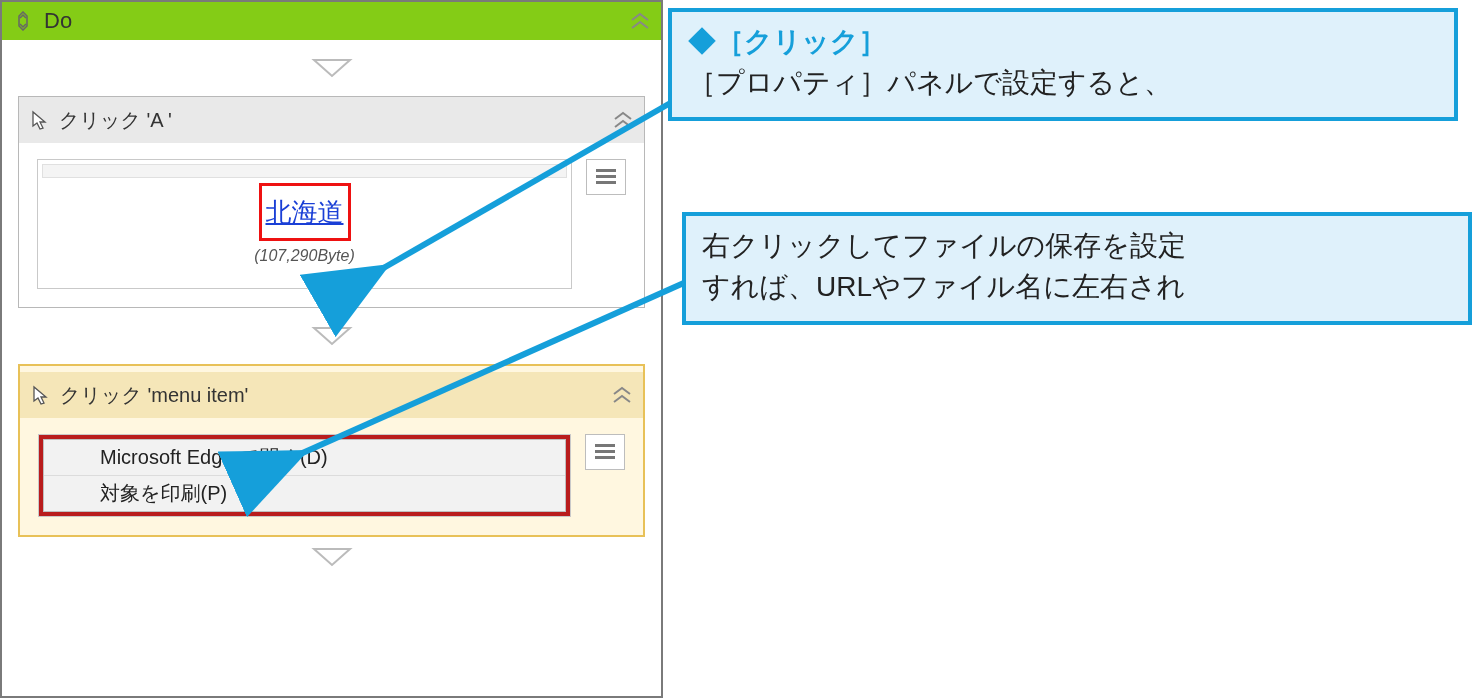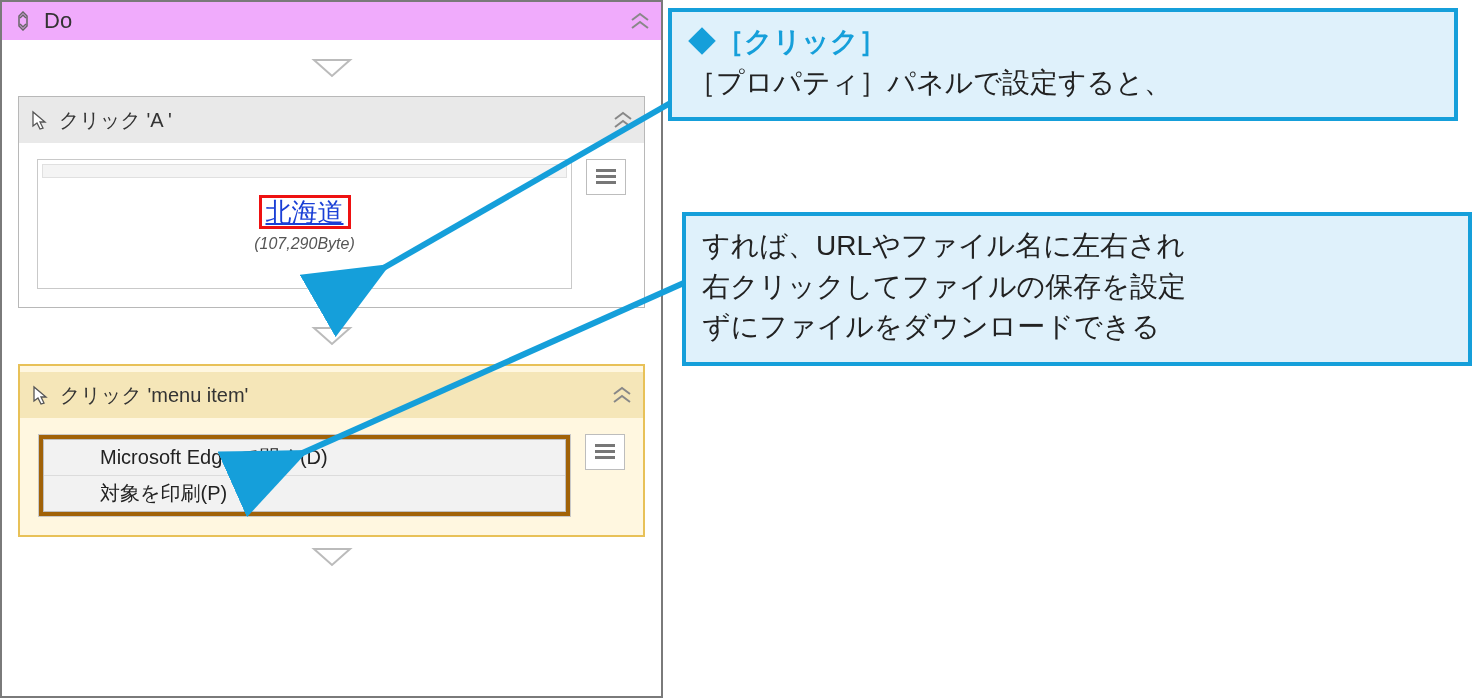--- a/index.html
+++ b/index.html
@@ -19,21 +19,21 @@
       height: 698px;
       border: 2px solid #7a7a7a;
       background: #fff;
     }
     
     .do-header {
       display: flex;
       align-items: center;
       height: 38px;
       padding: 0 10px;
-      background: #f0abfc;
+      background: #84cc16;
     }
     .do-icon {
       width: 22px; height: 22px;
       display:flex; align-items:center; justify-content:center;
     }
     .do-title { margin-left: 10px; font-size: 22px; color:#333; }
     .spacer { flex: 1; }
     .collapse-icon svg { display:block; }
     
     .connector {
@@ -75,21 +75,21 @@
       justify-content:center;
       position:relative;
       padding:6px;
     }
     .selector-preview .inner-bar{
       position:absolute; top:4px; left:4px; right:4px; height:14px;
       background:#f4f4f4; border:1px solid #e0e0e0;
     }
     .link-box {
       border: 3px solid #e11;
-      padding: 0 4px;
+      padding: 12px 4px;
       line-height:1.1;
       margin-top:0;
     }
     .link-text {
       color:#1a3fd6;
       text-decoration: underline;
       font-size: 26px;
       font-weight:500;
     }
     .byte-text {
@@ -101,21 +101,21 @@
     .hamburger {
       width:40px;height:36px;
       border:1px solid #bdbdbd;
       background:#fff;
       display:flex;align-items:center;justify-content:center;
     }
     
     .menu-preview {
       flex:1;
       border:1px solid #c9c9c9;
-      background:#a16207;
+      background:#b91c1c;
       padding: 4px;
     }
     .menu-inner {
       border:1px solid #bfbfbf;
       background:#f2f2f2;
     }
     .menu-row {
       padding: 4px 0 4px 56px;
       font-size: 20px;
       color:#222;
@@ -273,16 +273,15 @@
 </svg>
 
 <div class="callout callout1">
   <div class="heading">
     <span class="diamond">◆</span><span>［クリック］</span>
   </div>
   <div>［プロパティ］パネルで設定すると、</div>
 </div>
 
 <div class="callout callout2">
+  <div>右クリックしてファイルの保存を設定</div>
   <div>すれば、URLやファイル名に左右され</div>
-  <div>右クリックしてファイルの保存を設定</div>
-  <div>ずにファイルをダウンロードできる</div>
 </div>
 
 </body></html>

